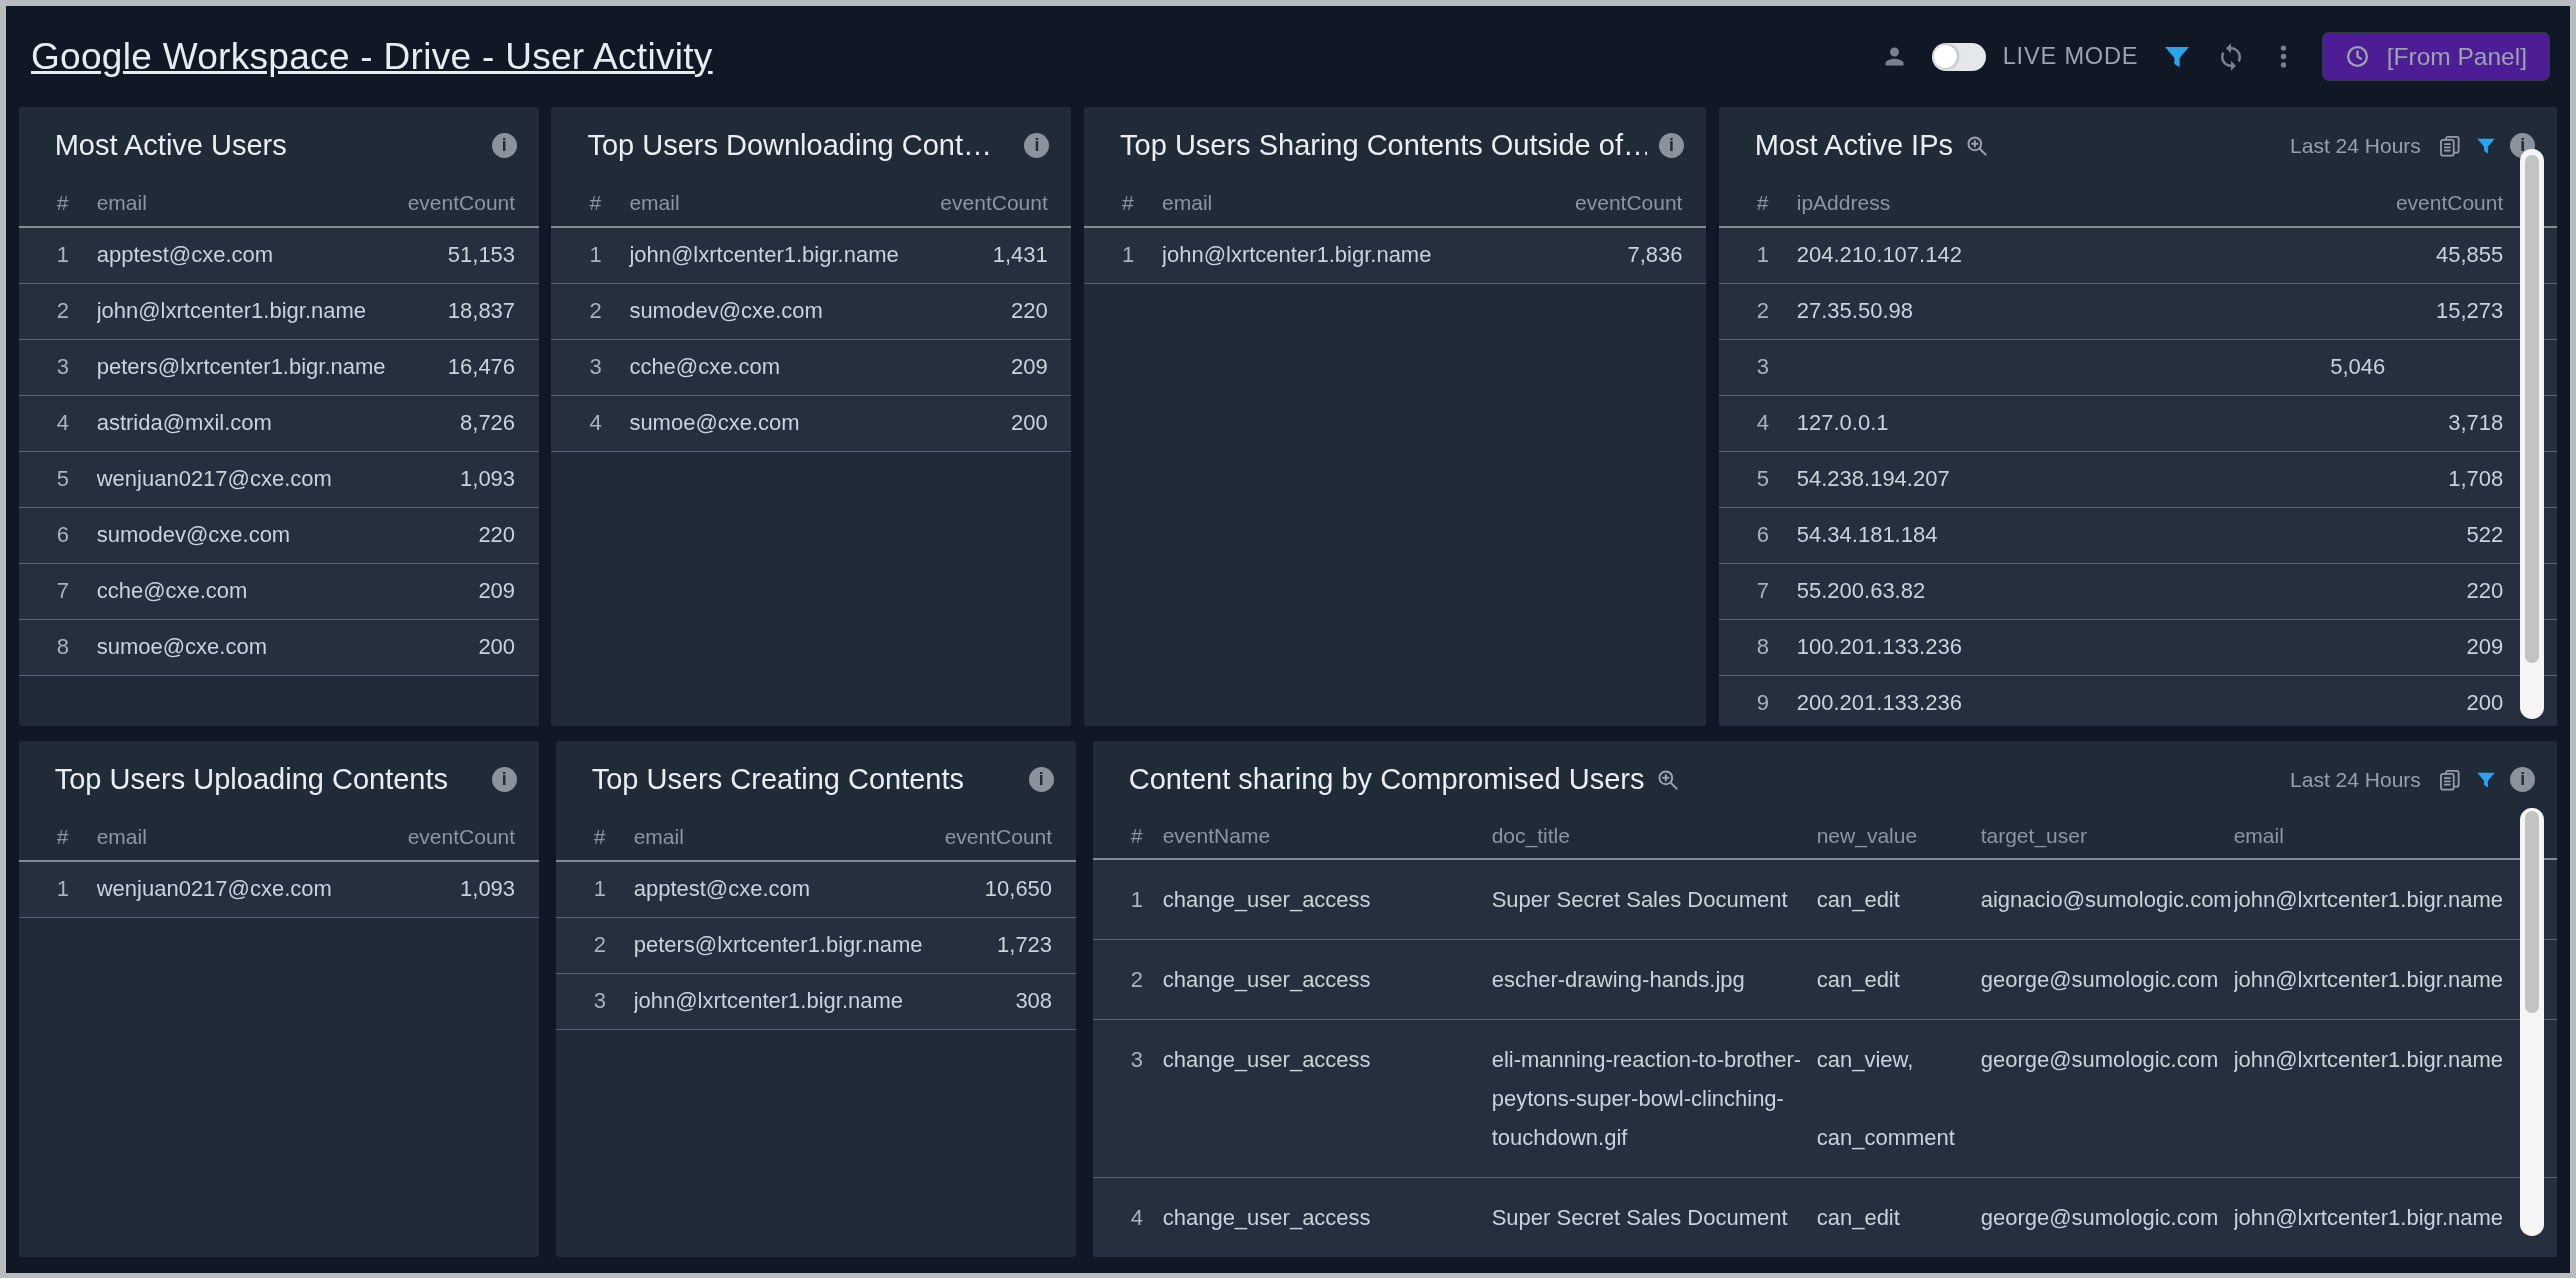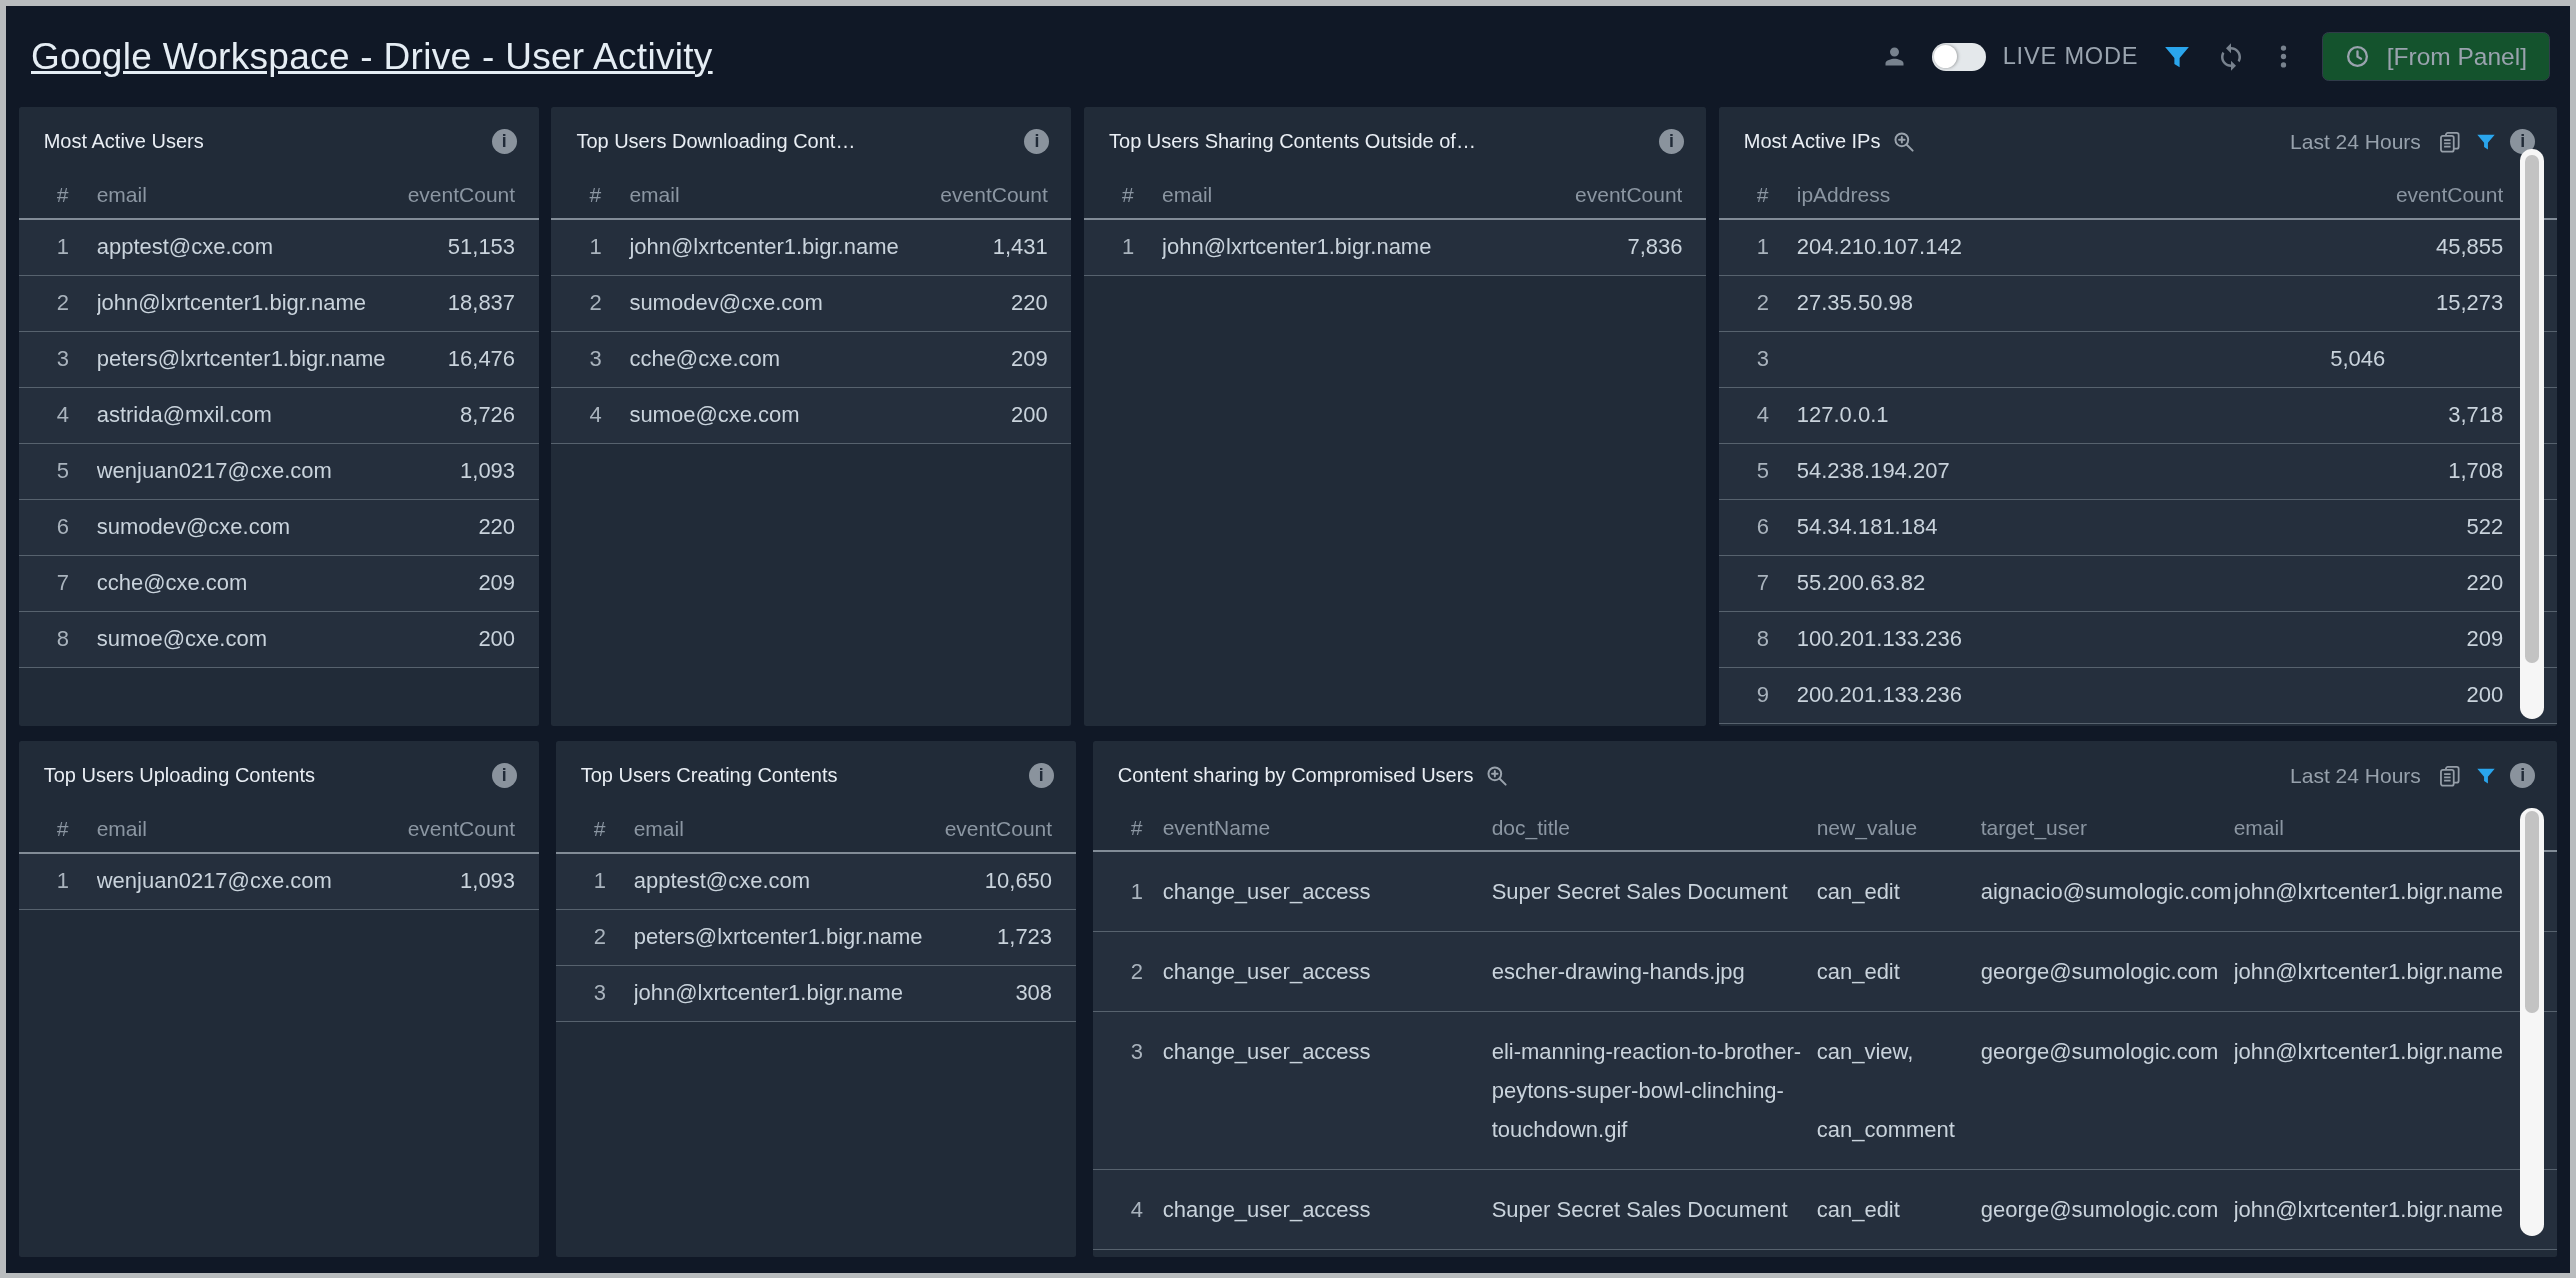--- a/index.html
+++ b/index.html
@@ -13,29 +13,29 @@
   }
 
   
   .app-header { height: 101px; display: flex; align-items: center; padding: 0 20px 0 25px; }
   .page-title { font-size: 37px; font-weight: 500; color: #e5edf4; letter-spacing: 0.3px; text-decoration: underline; }
   .header-controls { margin-left: auto; display: flex; align-items: center; gap: 23.6px; }
   .icon { display: inline-flex; align-items: center; justify-content: center; flex: none; }
   .toggle { width: 54px; height: 28px; background: #e4e8eb; border-radius: 14.3px; position: relative; flex: none; cursor: pointer; }
   .toggle .knob { position: absolute; left: 2.5px; top: 2.5px; width: 23px; height: 23px; border-radius: 50%; background: #ffffff; box-shadow: 0.8px 0 3.4px rgba(0,0,0,.35); }
   .live-label { font-size: 23.6px; color: #9aa4af; letter-spacing: 0.8px; margin-left: -6.7px; }
-  .time-btn { display: flex; align-items: center; gap: 17px; height: 49px; padding: 0 22px; background: #14532d; border: 0.8px solid #303b49; border-radius: 6.7px; color: #9aa3ae; font-size: 24.5px; font-family: inherit; cursor: pointer; }
+  .time-btn { display: flex; align-items: center; gap: 17px; height: 49px; padding: 0 22px; background: #4c1d95; border: 0.8px solid #303b49; border-radius: 6.7px; color: #9aa3ae; font-size: 24.5px; font-family: inherit; cursor: pointer; }
 
   
   .row1 { margin: 0 12.7px; display: grid; grid-template-columns: 520px 520px 622px 1fr; column-gap: 12.7px; height: 619px; }
   .row2 { margin: 15px 12.7px 0; display: grid; grid-template-columns: 520px 520px 1fr; column-gap: 17px; height: 516px; }
   .panel { background: #212b38; border-radius: 2.5px; position: relative; overflow: hidden; }
 
   .panel-head { display: flex; align-items: center; padding: 22px 22px 0 25px; gap: 11.8px; }
-  .panel-title { font-size: 20px; font-weight: 500; color: #e9eef4; white-space: nowrap; overflow: hidden; }
+  .panel-title { font-size: 29px; font-weight: 500; color: #e9eef4; white-space: nowrap; overflow: hidden; margin-left: 11px; }
   .head-right { margin-left: auto; display: flex; align-items: center; gap: 13.5px; }
   .range-label { font-size: 21px; color: #97a1ac; margin-right: 3.4px; white-space: nowrap; }
   .info-icon { width: 25px; height: 25px; border-radius: 50%; background: #8a939d; color: #212b38; font-weight: 700; font-size: 17.7px; display: flex; align-items: center; justify-content: center; cursor: pointer; }
 
   
   .tbl { margin-top: 18.6px; }
   .trow { display: grid; align-items: center; padding: 0 23.6px 0 38px; }
   .tcell { white-space: pre-line; overflow: hidden; }
   .thead-row { height: 47px; color: #8b96a2; font-size: 21px; border-bottom: 2.5px solid #828c97; }
   .tdata { min-height: 56px; background: #252f3d; border-bottom: 1.7px solid #57626e; color: #c9d3dc; font-size: 22px; }

